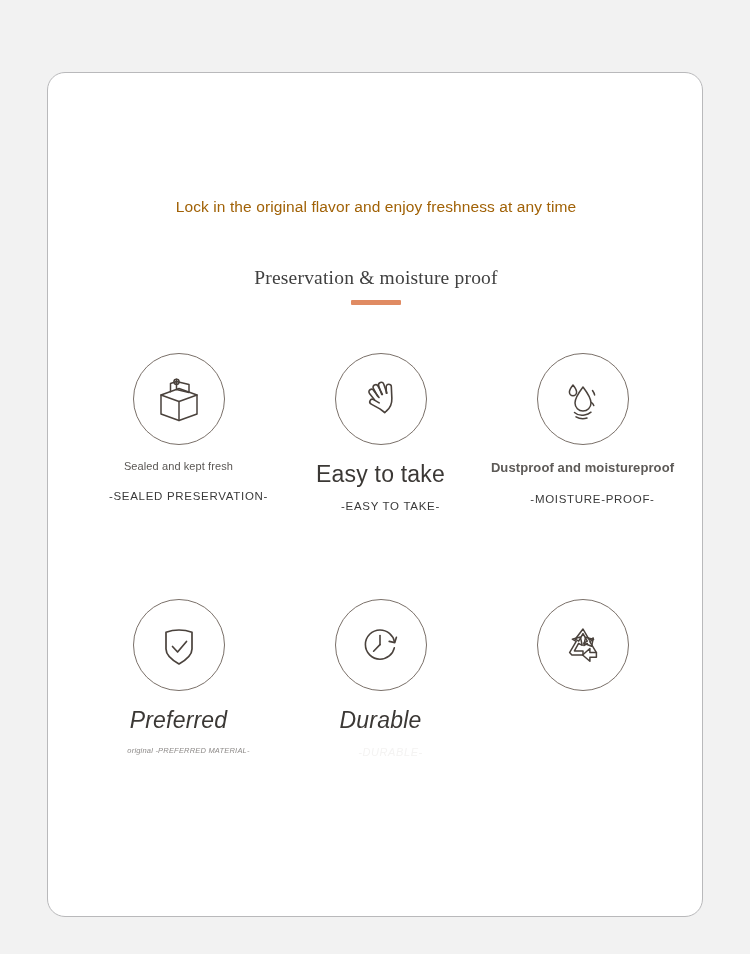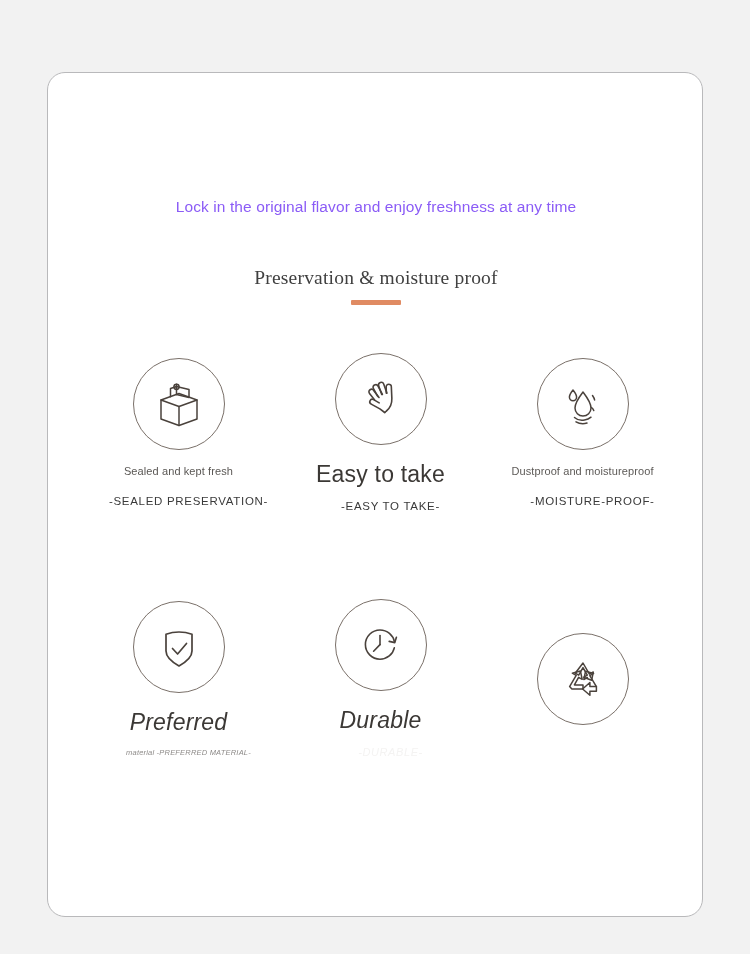--- a/index.html
+++ b/index.html
@@ -40,21 +40,21 @@
     width: 100%;
     text-align: center;
   }
 
   .headline {
     position: absolute;
     left: 0;
     top: 124px;
     width: 656px;
     font-size: 15.5px;
-    color: #8b5cf6;
+    color: #a16207;
     letter-spacing: 0.1px;
     line-height: 20px;
   }
 
   .subhead {
     position: absolute;
     left: 0;
     top: 192px;
     width: 656px;
     font-size: 19.5px;
@@ -77,21 +77,21 @@
   .grid {
     position: absolute;
     left: 0;
     top: 280px;
     width: 656px;
   }
 
   .row {
     display: flex;
     justify-content: flex-start;
-    align-items: center;
+    align-items: flex-start;
     width: 656px;
   }
 
   .row-two {
     margin-top: 87px;
     font-style: italic;
   }
 
   .cell {
     width: 197px;
@@ -137,21 +137,21 @@
   .label-sub {
     margin-top: 9px;
     font-size: 11.5px;
     color: #3a3a3a;
     letter-spacing: 0.7px;
     white-space: nowrap;
     margin-left: 20px;
   }
 
   
-  .size-xs .label-main { font-size: 11px;  color: #5d5a57; letter-spacing: 0.1px; }
+  .size-xs .label-main { font-size: 13px;  color: #5d5a57; letter-spacing: 0.1px; font-weight: bold; }
   .size-sm .label-main { font-size: 11px; color: #5a5754; letter-spacing: 0.1px; }
   .size-lg .label-main { font-size: 23px; color: #3b3835; letter-spacing: 0.2px; }
 
   .size-xs .label-sub { margin-top: 16px; }
   .size-sm .label-sub { margin-top: 16px; }
   .size-lg .label-sub { margin-top: 10px; }
 
   
   .sub-faint-strong { font-size: 7.5px; letter-spacing: 0.2px; color: #8d8a88; }
   .sub-ghost   { color: #f4f3f2; font-size: 11px; letter-spacing: 0.6px; }
@@ -231,21 +231,21 @@
 
         <div class="cell cell-1 size-lg">
           <div class="icon-circle">
             <svg width="50" height="50" viewBox="0 0 50 50" fill="none" stroke="#4a423c" stroke-width="1.7" stroke-linejoin="round" stroke-linecap="round">
               <path d="M25 10 C29.5 10 34.5 11 38 12.3 L38 29 C38 35.5 31.5 40.3 25 44 C18.5 40.3 12 35.5 12 29 L12 12.3 C15.5 11 20.5 10 25 10 Z"></path>
               <path d="M18.5 26.5 L23.6 32 L32.5 21.5"></path>
             </svg>
           </div>
           <div class="labels">
             <div class="label-main">Preferred</div>
-            <div class="label-sub sub-faint-strong">material -PREFERRED MATERIAL-</div>
+            <div class="label-sub sub-faint-strong">original -PREFERRED MATERIAL-</div>
           </div>
         </div>
 
         <div class="cell cell-2 size-lg">
           <div class="icon-circle">
             <svg width="50" height="50" viewBox="0 0 50 50" fill="none" stroke="#4a423c" stroke-width="1.6" stroke-linejoin="round" stroke-linecap="round">
               <path d="M38.5 22 C37.2 15.2 31.2 10 24 10 C15.9 10 9.4 16.6 9.4 24.6 C9.4 32.7 15.9 39.2 24 39.2 C31 39.2 36.9 34.3 38.3 27.8"></path>
               <path d="M33.2 21.4 L38.8 22.6 L40.4 17.2"></path>
               <path d="M24 15.5 L24 24.6"></path>
               <path d="M24 24.6 L17.6 31.2"></path>

